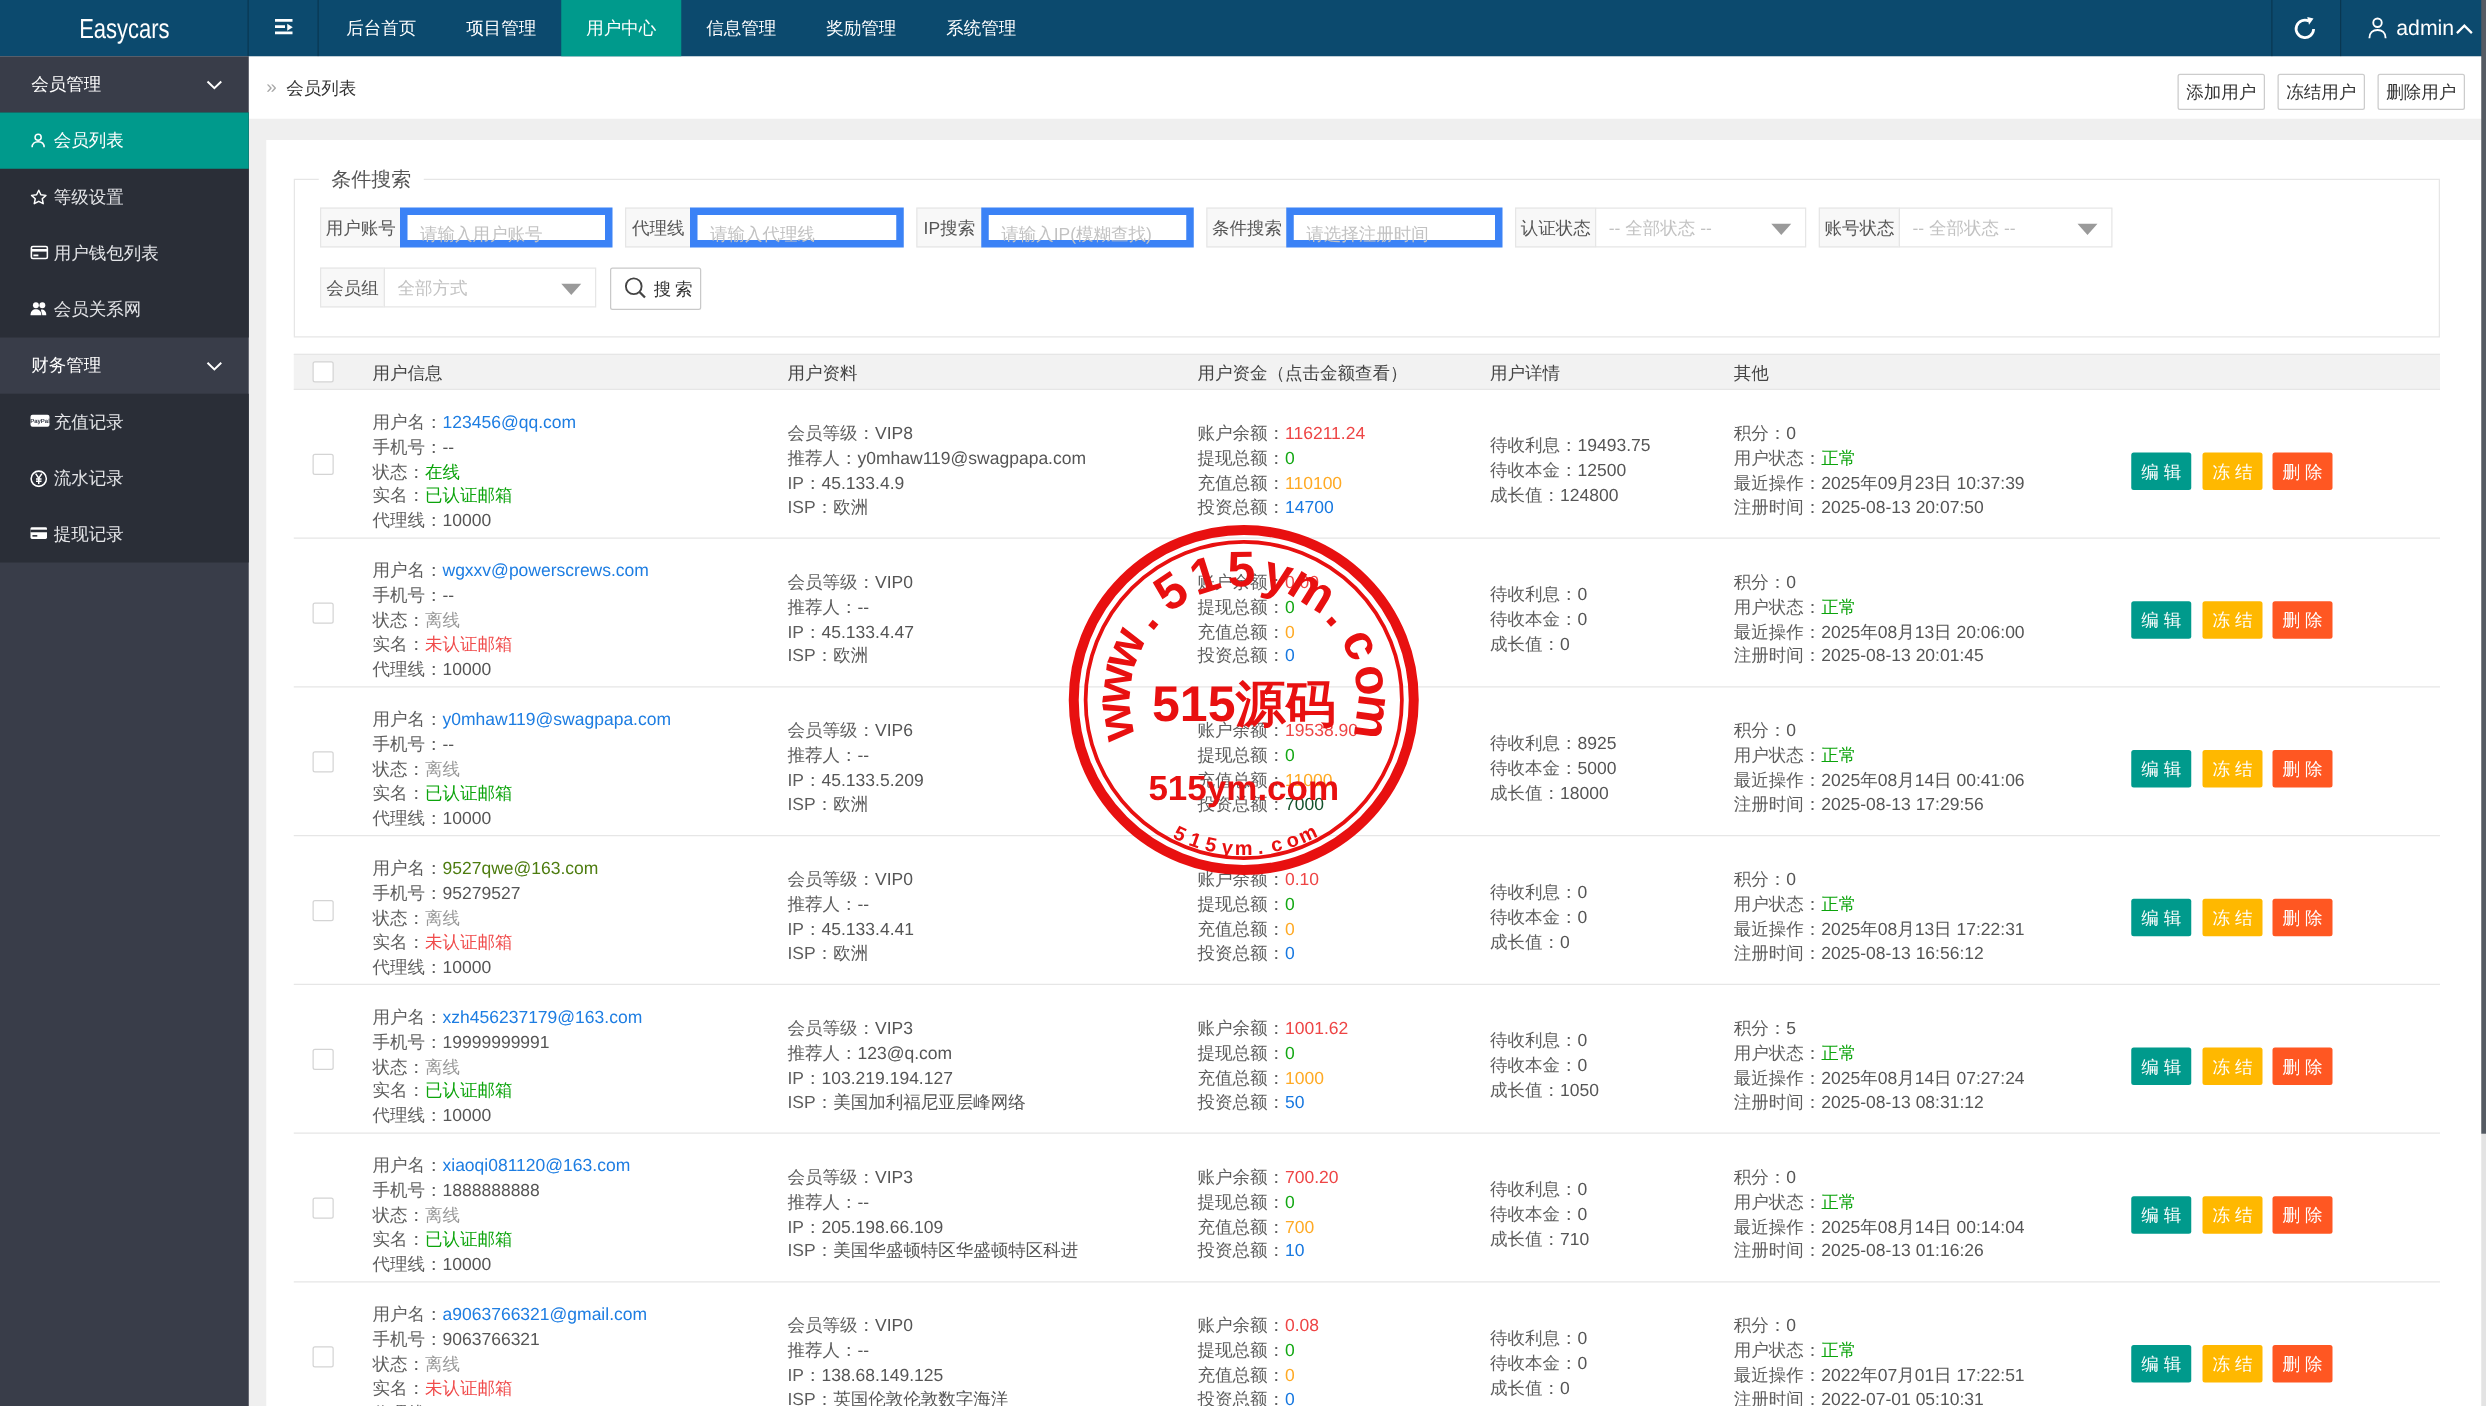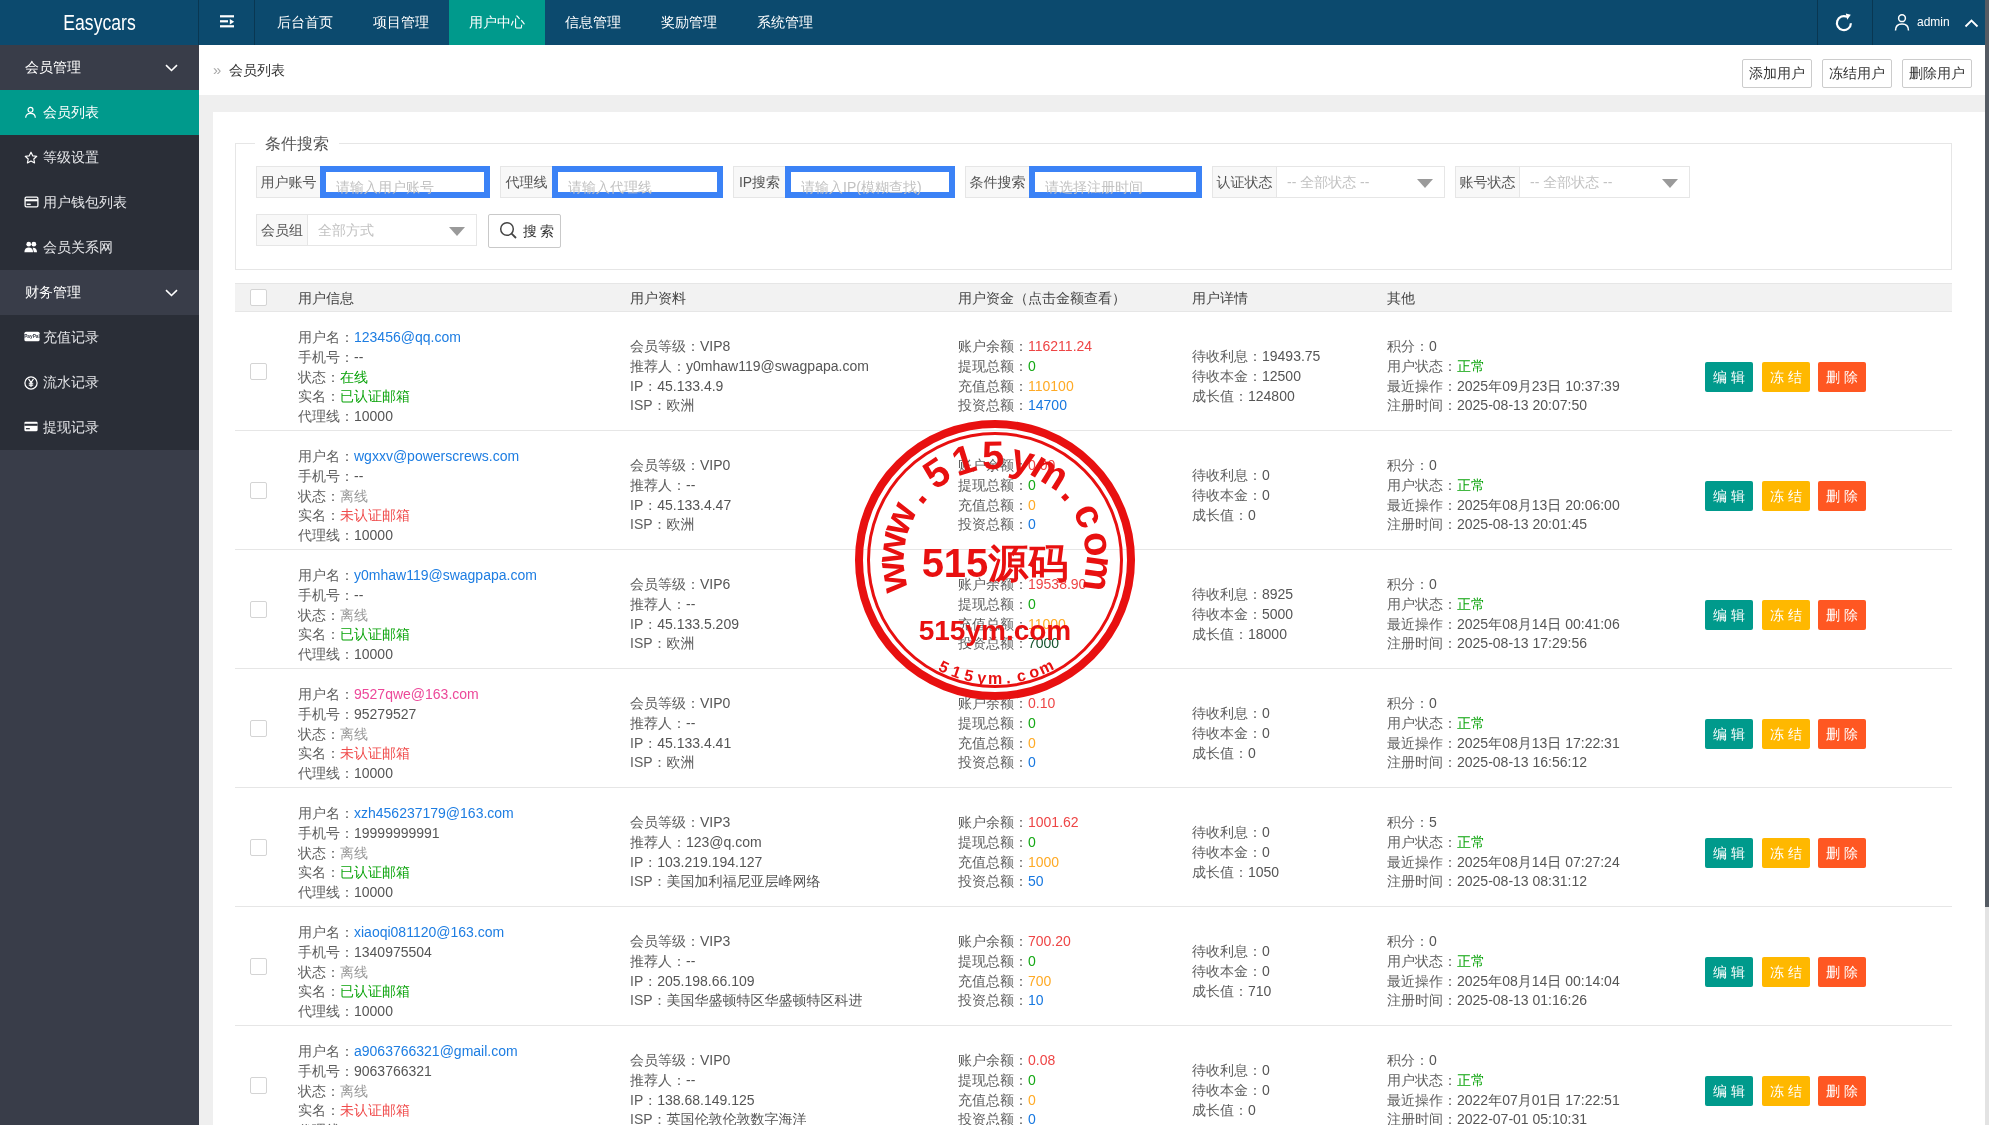--- a/index.html
+++ b/index.html
@@ -1,20 +1,20 @@
 <!DOCTYPE html>
 <html><head><meta charset="utf-8"><title>会员列表</title><style>
 *{margin:0;padding:0;box-sizing:border-box}
 html,body{width:1989px;height:1125px;overflow:hidden;background:#efefef;font-family:"Liberation Sans",sans-serif}
 #topbar{position:absolute;left:0;top:0;width:1989px;height:45px;background:#0c4a6e;z-index:20}
 #logo{position:absolute;left:0;top:0;width:199px;height:45px;line-height:45px;text-align:center;color:#fff;font-size:22px;transform:scaleX(.8)}
 .nav{position:absolute;top:0;height:45px;line-height:45px;width:96px;text-align:center;color:#fff;font-size:14px}
 .nav.act{background:#009a8c}
 .vsep{position:absolute;top:0;width:1px;height:45px;background:rgba(0,0,0,.25)}
-#topbar .adm{position:absolute;left:1917px;top:0;height:34px;line-height:45px;color:#fff;font-size:12px}
+#topbar .adm{position:absolute;left:1917px;top:0;height:34px;line-height:45px;color:#fff;font-size:17px}
 #sidebar{position:absolute;left:0;top:45px;width:199px;height:1080px;background:#393d49;z-index:20}
 .shead{position:relative;height:45px;line-height:45px;padding-left:25px;color:#fff;font-size:14px}
 .shead .chev{position:absolute;right:21px;top:19px}
 .sgroup{background:#2a2e37}
 .sitem{position:relative;height:45px;line-height:45px;padding-left:43px;color:#e4e5e8;font-size:14px}
 .sitem svg{position:absolute;left:24px;top:16px}
 .sitem.act{background:#009a8c;color:#fff}
 #crumb{position:absolute;left:199px;top:45px;width:1790px;height:50px;background:#fff;z-index:5}
 #crumb .bc{position:absolute;left:14px;top:0;line-height:50px;font-size:15px;color:#a8a8a8}
 #crumb .bt{position:absolute;left:30px;top:0;line-height:50px;font-size:14px;color:#333}
@@ -255,21 +255,21 @@
           <div><span class="lb">最近操作：</span><span>2025年08月14日 00:41:06</span></div>
           <div><span class="lb">注册时间：</span><span>2025-08-13 17:29:56</span></div>
         </div>
         <div class="rbtn" style="left:1470px;background:#009a8c">编 辑</div>
         <div class="rbtn" style="left:1527px;background:#ffb800">冻 结</div>
         <div class="rbtn" style="left:1583px;background:#ff5722">删 除</div>
       </div>
       <div class="trow" style="top:357px">
         <div class="cb" style="left:15px;top:51px"></div>
         <div class="col" style="left:63px;top:16px">
-          <div><span class="lb">用户名：</span><span style="color:#ec4899">9527qwe@163.com</span></div>
+          <div><span class="lb">用户名：</span><span style="color:#4d7c0f">9527qwe@163.com</span></div>
           <div><span class="lb">手机号：</span><span>95279527</span></div>
           <div><span class="lb">状态：</span><span style="color:#999">离线</span></div>
           <div><span class="lb">实名：</span><span style="color:#f04b4b">未认证邮箱</span></div>
           <div><span class="lb">代理线：</span><span>10000</span></div>
         </div>
         <div class="col" style="left:395px;top:25px">
           <div><span class="lb">会员等级：</span><span>VIP0</span></div>
           <div><span class="lb">推荐人：</span><span>--</span></div>
           <div><span class="lb">IP：</span><span>45.133.4.41</span></div>
           <div><span class="lb">ISP：</span><span>欧洲</span></div>
@@ -328,21 +328,21 @@
           <div><span class="lb">注册时间：</span><span>2025-08-13 08:31:12</span></div>
         </div>
         <div class="rbtn" style="left:1470px;background:#009a8c">编 辑</div>
         <div class="rbtn" style="left:1527px;background:#ffb800">冻 结</div>
         <div class="rbtn" style="left:1583px;background:#ff5722">删 除</div>
       </div>
       <div class="trow" style="top:595px">
         <div class="cb" style="left:15px;top:51px"></div>
         <div class="col" style="left:63px;top:16px">
           <div><span class="lb">用户名：</span><span style="color:#1d7de2">xiaoqi081120@163.com</span></div>
-          <div><span class="lb">手机号：</span><span>1340975504</span></div>
+          <div><span class="lb">手机号：</span><span>1888888888</span></div>
           <div><span class="lb">状态：</span><span style="color:#999">离线</span></div>
           <div><span class="lb">实名：</span><span style="color:#0ca40c">已认证邮箱</span></div>
           <div><span class="lb">代理线：</span><span>10000</span></div>
         </div>
         <div class="col" style="left:395px;top:25px">
           <div><span class="lb">会员等级：</span><span>VIP3</span></div>
           <div><span class="lb">推荐人：</span><span>--</span></div>
           <div><span class="lb">IP：</span><span>205.198.66.109</span></div>
           <div><span class="lb">ISP：</span><span>美国华盛顿特区华盛顿特区科进</span></div>
         </div>

